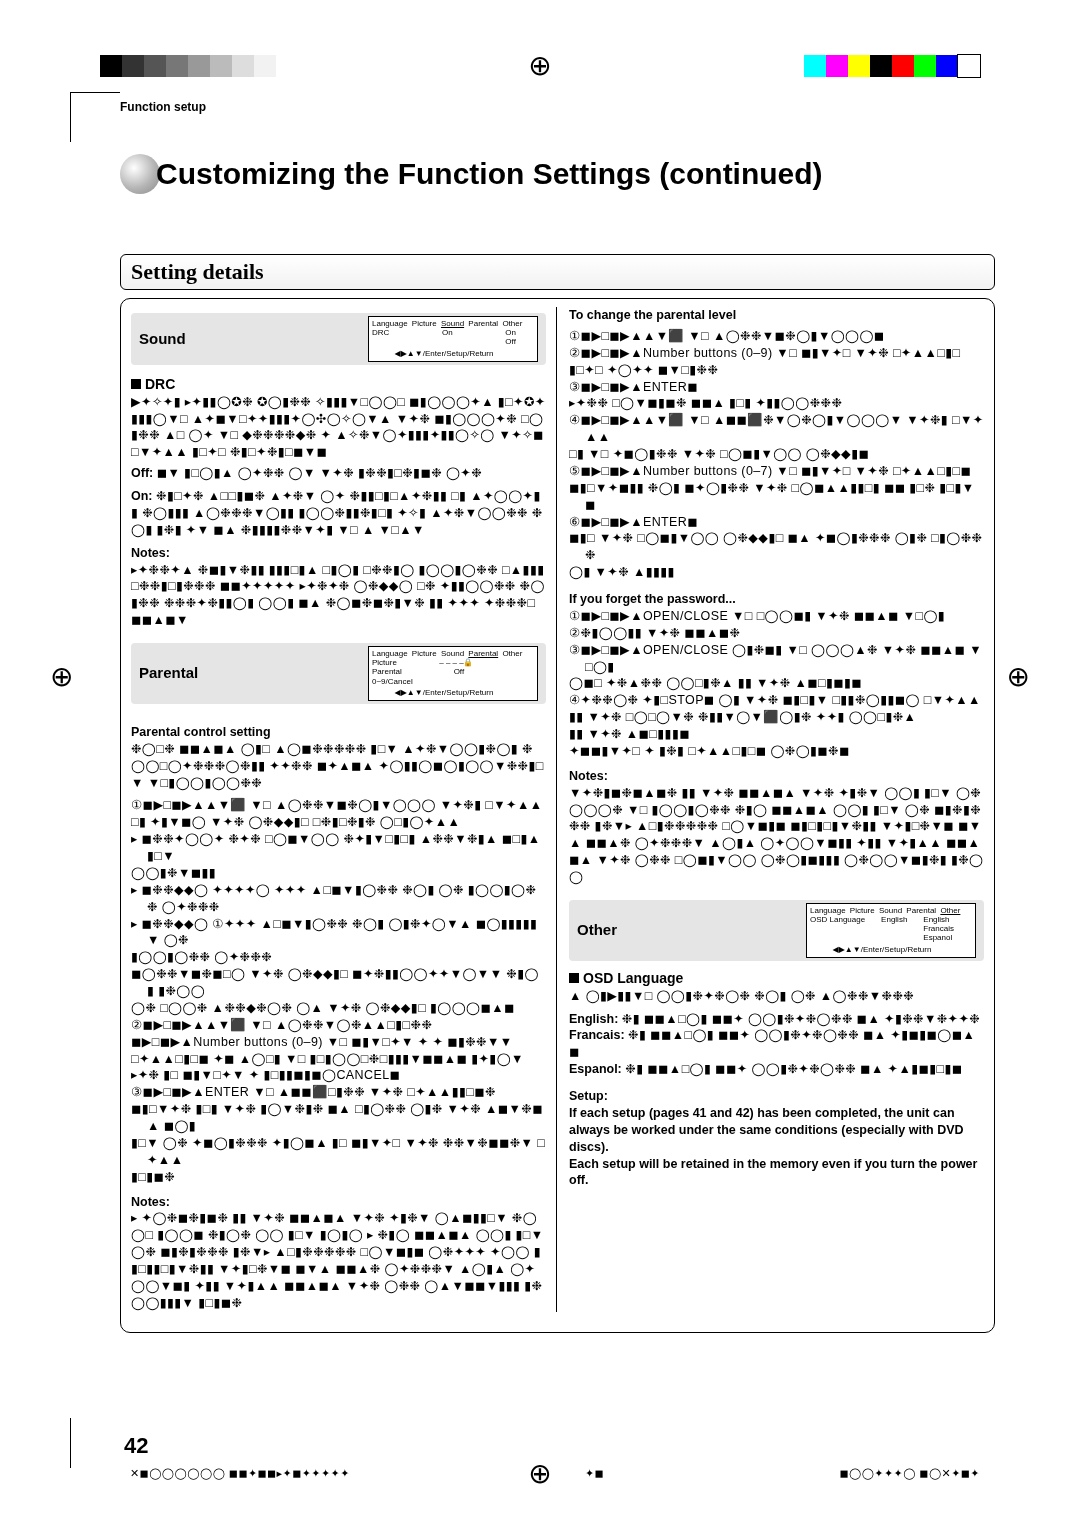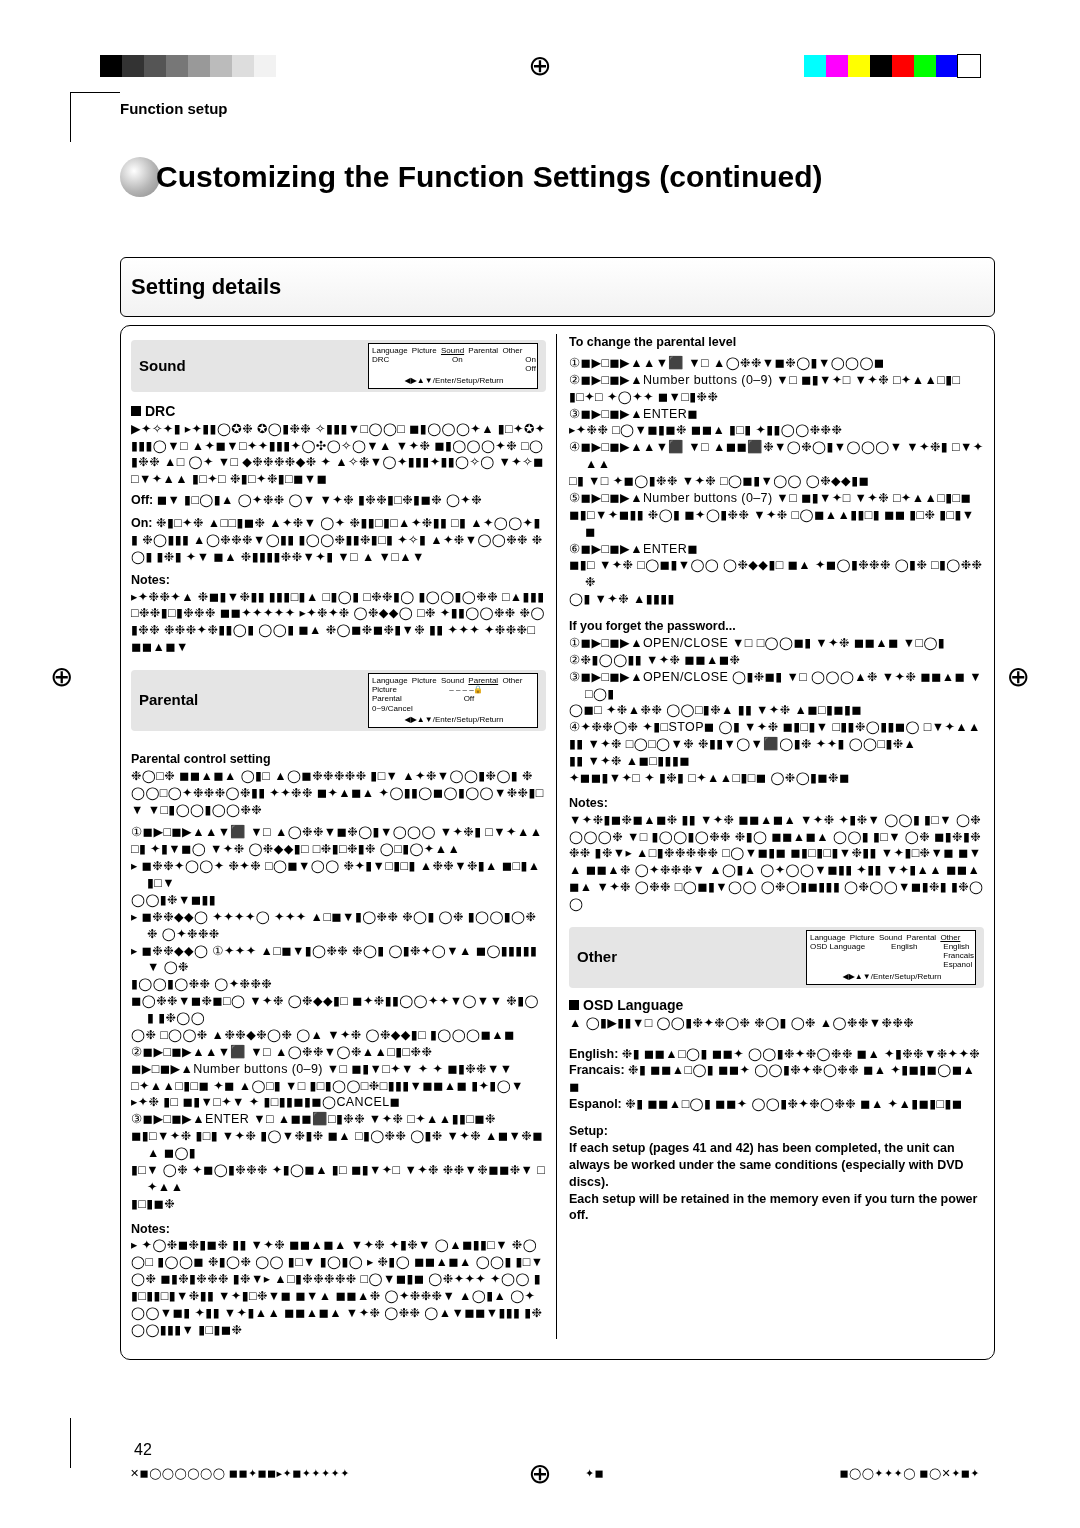--- a/index.html
+++ b/index.html
@@ -14,53 +14,53 @@
   .center-cross { position: absolute; left: 50%; top: -6px; transform: translateX(-50%); font-size: 28px; }
   .crop-tl, .crop-tr, .crop-bl, .crop-br { position: absolute; width: 50px; height: 50px; border-color: #000; }
   .crop-tl { top: 92px; left: 70px; border-top: 1px solid #000; border-left: 1px solid #000; }
   .crop-bl { bottom: 60px; left: 70px; border-left: 1px solid #000; }
   .side-cross-l { position: absolute; left: 50px; top: 660px; font-size: 28px; }
   .side-cross-r { position: absolute; right: 50px; top: 660px; font-size: 28px; }
   .bottom-cross { position: absolute; left: 50%; bottom: 38px; transform: translateX(-50%); font-size: 28px; }
 
   .page { position: absolute; top: 100px; left: 120px; right: 85px; bottom: 75px; }
 
-  .running-head { font-weight: bold; font-size: 15px; margin-bottom: 40px; }
+  .running-head { font-weight: bold; font-size: 12px; margin-bottom: 40px; }
 
   .title-wrap { display: flex; align-items: center; gap: 0; margin-bottom: 60px; }
   .title-circle { width: 40px; height: 40px; border-radius: 50%; background: radial-gradient(circle at 35% 35%, #fff, #b5b5b5 55%, #888 100%); flex: 0 0 auto; }
   .title-text { font-size: 30px; font-weight: bold; margin-left: -4px; }
 
-  .section-head { border: 1px solid #000; border-radius: 6px; padding: 16px 10px; font-size: 22px; font-weight: bold; margin-bottom: 8px; background: linear-gradient(#fff,#f2f2f2); }
+  .section-head { border: 1px solid #000; border-radius: 6px; padding: 4px 10px; font-size: 22px; font-weight: bold; margin-bottom: 8px; background: linear-gradient(#fff,#f2f2f2); font-family: Liberation Serif, serif; }
 
   .content-box { border: 1px solid #000; border-radius: 10px; padding: 8px 10px 20px 10px; position: relative; min-height: 920px; }
   .columns { display: flex; gap: 12px; }
   .col { flex: 1; font-size: 12.5px; line-height: 1.35; }
   .col.left { border-right: 1px solid #000; padding-right: 10px; }
 
   .sub-head { background: #e5e5e5; border-radius: 4px; padding: 3px 8px; font-weight: bold; font-size: 15px; margin: 6px 0 4px 0; display: flex; align-items: center; justify-content: space-between; }
   .sub-head .menu-thumb { font-weight: normal; }
 
-  .menu-thumb { border: 1px solid #000; background: #fff; font-size: 8px; width: 170px; padding: 2px 1px 3px 3px; line-height: 1.15; }
+  .menu-thumb { border: 1px solid #000; background: #fff; font-size: 8px; width: 170px; padding: 2px 21px 3px 3px; line-height: 1.15; }
   .menu-thumb .tabs { white-space: nowrap; }
   .menu-thumb .tabs span { margin-right: 2px; }
   .menu-thumb .tabs .sel { text-decoration: underline; }
   .menu-thumb .row { display: flex; justify-content: space-between; }
   .menu-thumb .row .vals { text-align: left; }
   .menu-thumb .foot { text-align: center; margin-top: 2px; }
 
   .block-label { font-weight: bold; font-size: 14px; margin-top: 10px; }
   .black-sq { display: inline-block; width: 10px; height: 10px; background: #000; margin-right: 4px; vertical-align: 0; }
 
   .garbled { font-family: "Segoe UI Symbol","Apple Symbols","Arial Unicode MS",sans-serif; letter-spacing: 0.4px; word-break: break-all; color:#000; }
 
   .bold { font-weight: bold; }
   .hang { text-indent: -16px; padding-left: 16px; }
 
-  .page-num { position: absolute; left: 14px; bottom: -6px; font-size: 16px; font-weight: normal; }
+  .page-num { position: absolute; left: 4px; bottom: -6px; font-size: 22px; font-weight: bold; }
 
   .foot-meta { position: absolute; bottom: 48px; left: 130px; right: 100px; font-size: 11px; display: flex; justify-content: space-between; font-family: "Segoe UI Symbol","Arial",sans-serif; }
 </style>
 </head>
 <body>
 
 <div class="reg-bar">
   <div class="swatches-left" id="sw-left">
       <div style="background: rgb(0, 0, 0);"></div>
       <div style="background: rgb(51, 51, 51);"></div>
@@ -224,21 +224,21 @@
               </div>
               <div class="foot">◀▶▲▼/Enter/Setup/Return</div>
             </div>
         </div>
 
         <div class="block-label" style="margin-top:8px">
           <span class="black-sq"></span><span>OSD Language</span>
         </div>
         <div class="garbled">▲ ◯▮▶▮▮▼□ ◯◯▮❉✦❉◯❉ ❉◯▮ ◯❉ ▲◯❉❉▼❉❉❉</div>
 
-        <div style="margin-top:14px">
+        <div style="margin-top:6px">
           <span class="bold">English:</span>
           <span class="garbled">❉▮ ◼◼▲□◯▮ ◼◼✦ ◯◯▮❉✦❉◯❉❉ ◼▲ ✦▮❉❉▼❉✦✦❉</span>
         </div>
         <div>
           <span class="bold">Francais:</span>
           <span class="garbled">❉▮ ◼◼▲□◯▮ ◼◼✦ ◯◯▮❉✦❉◯❉❉ ◼▲ ✦▮◼▮◼◯◼▲◼</span>
         </div>
         <div>
           <span class="bold">Espanol:</span>
           <span class="garbled">❉▮ ◼◼▲□◯▮ ◼◼✦ ◯◯▮❉✦❉◯❉❉ ◼▲ ✦▲▮◼▮□▮◼</span>

